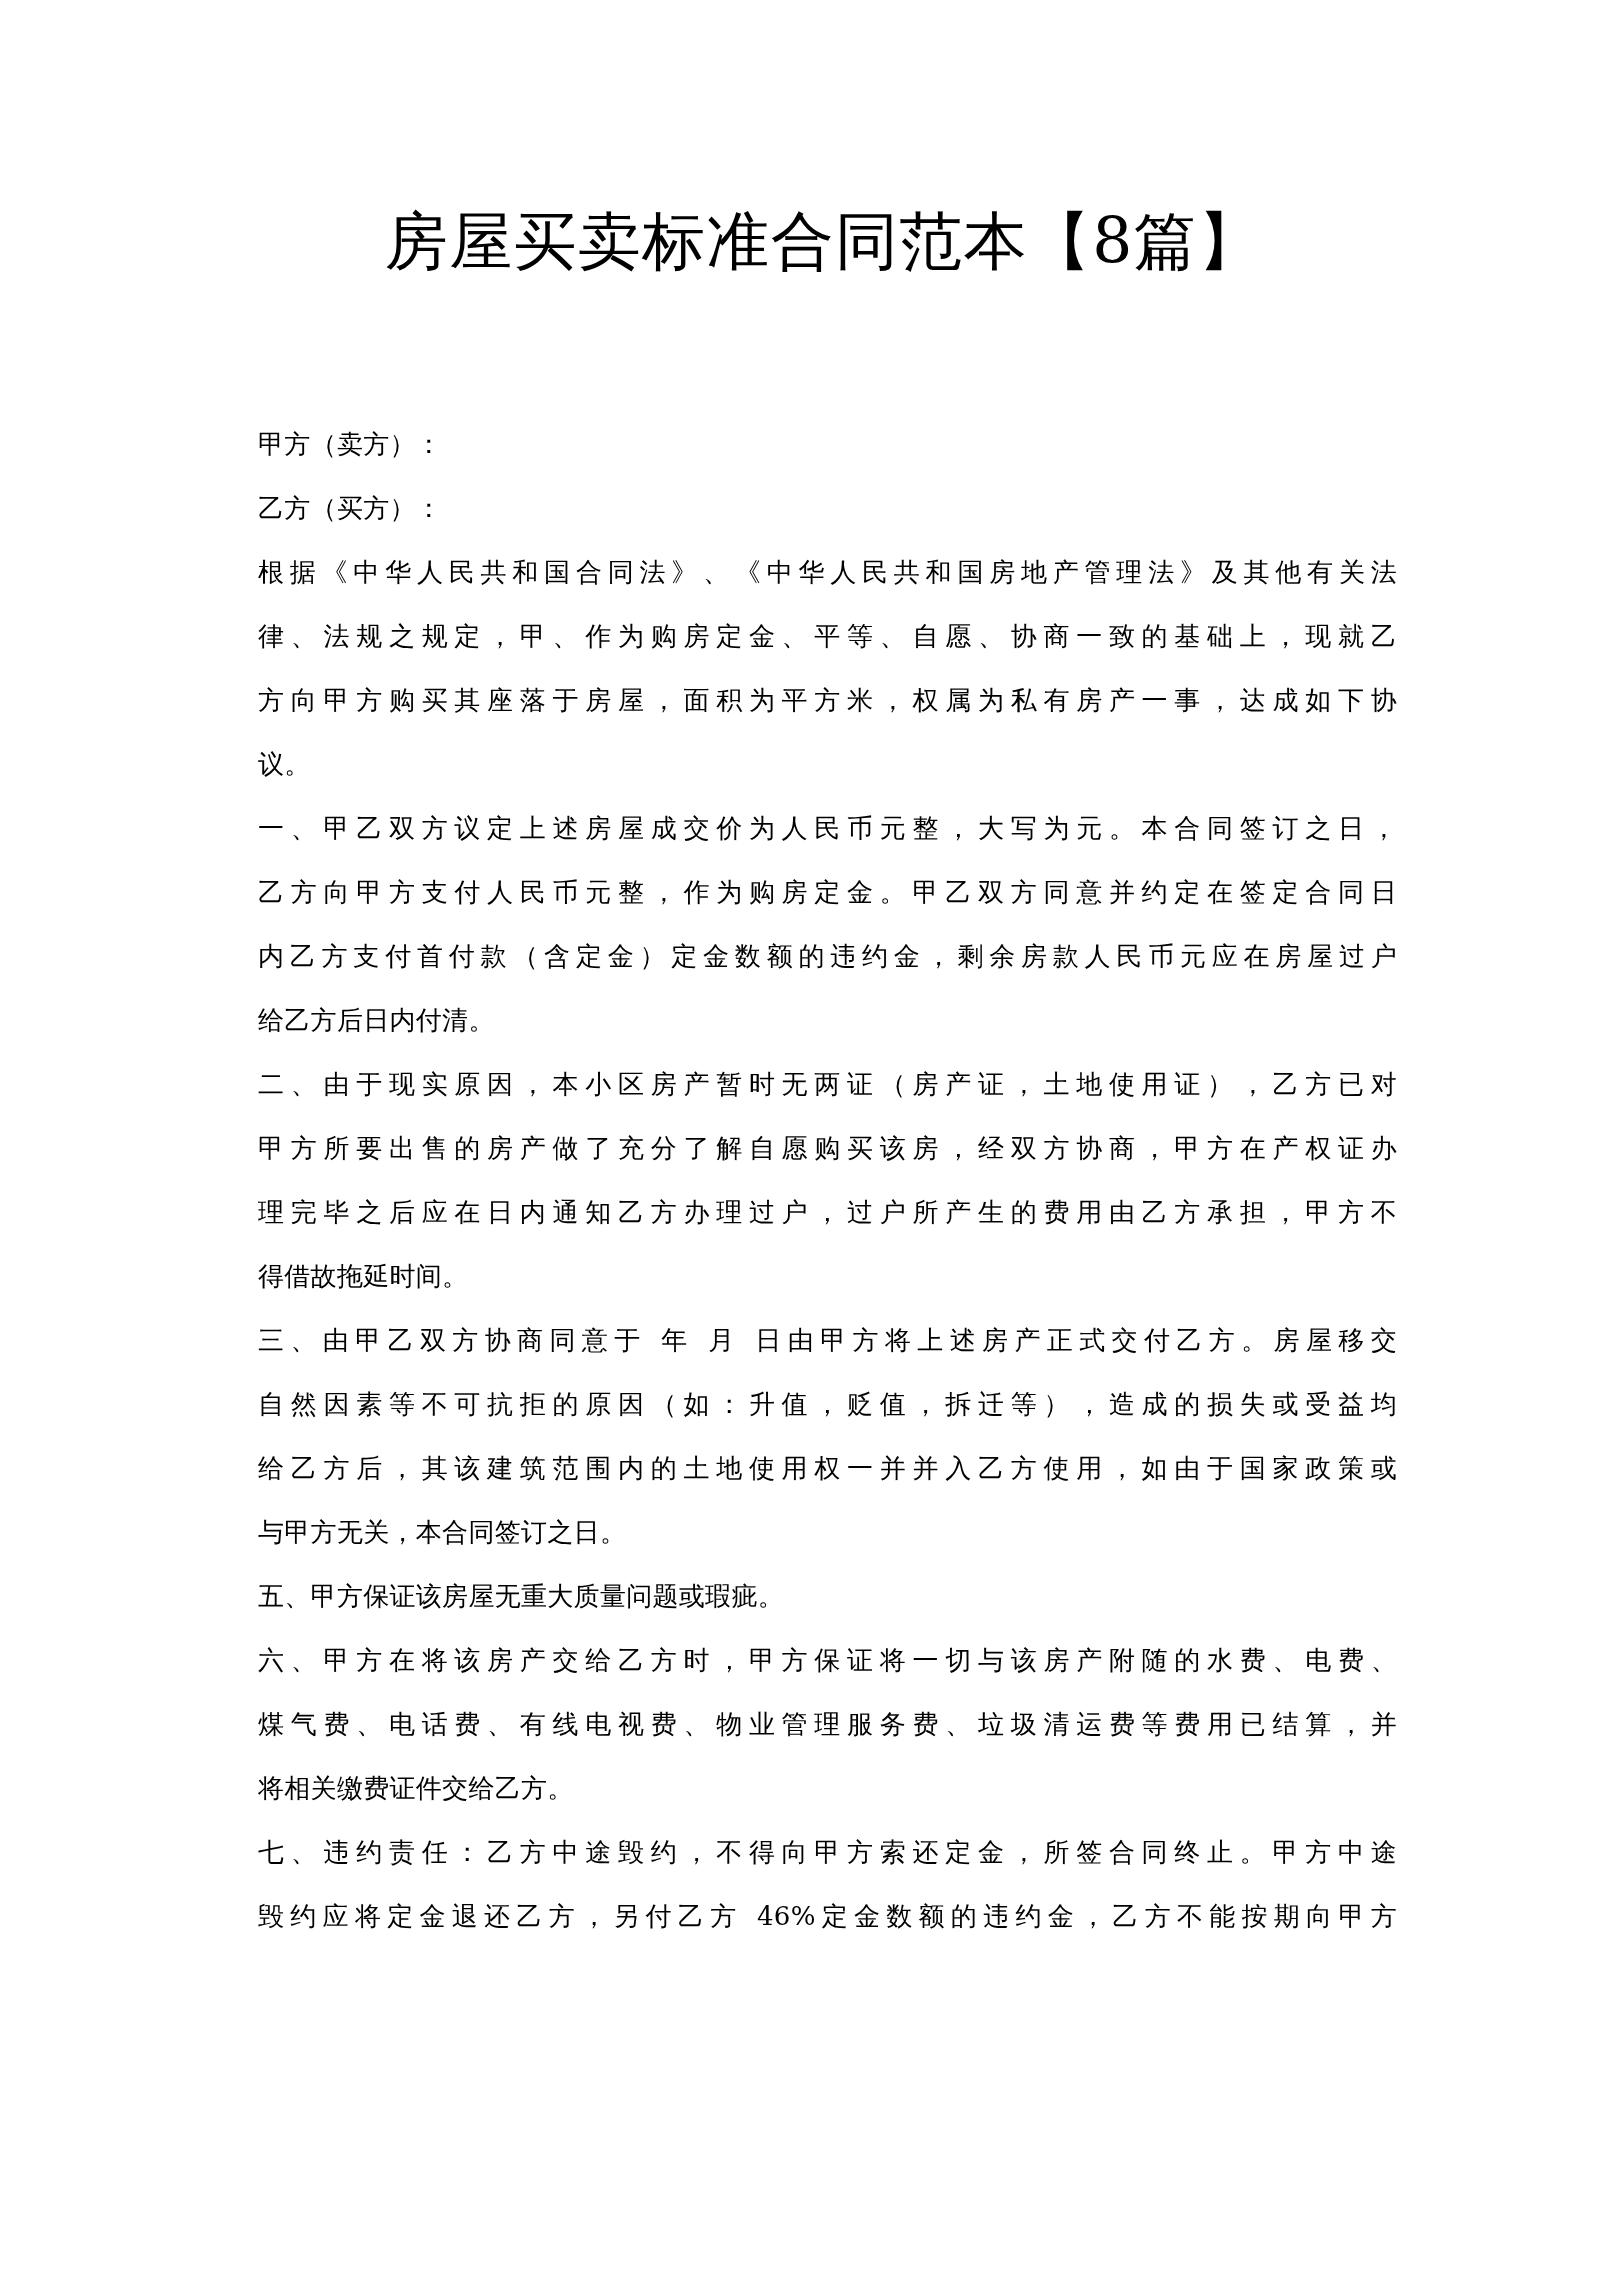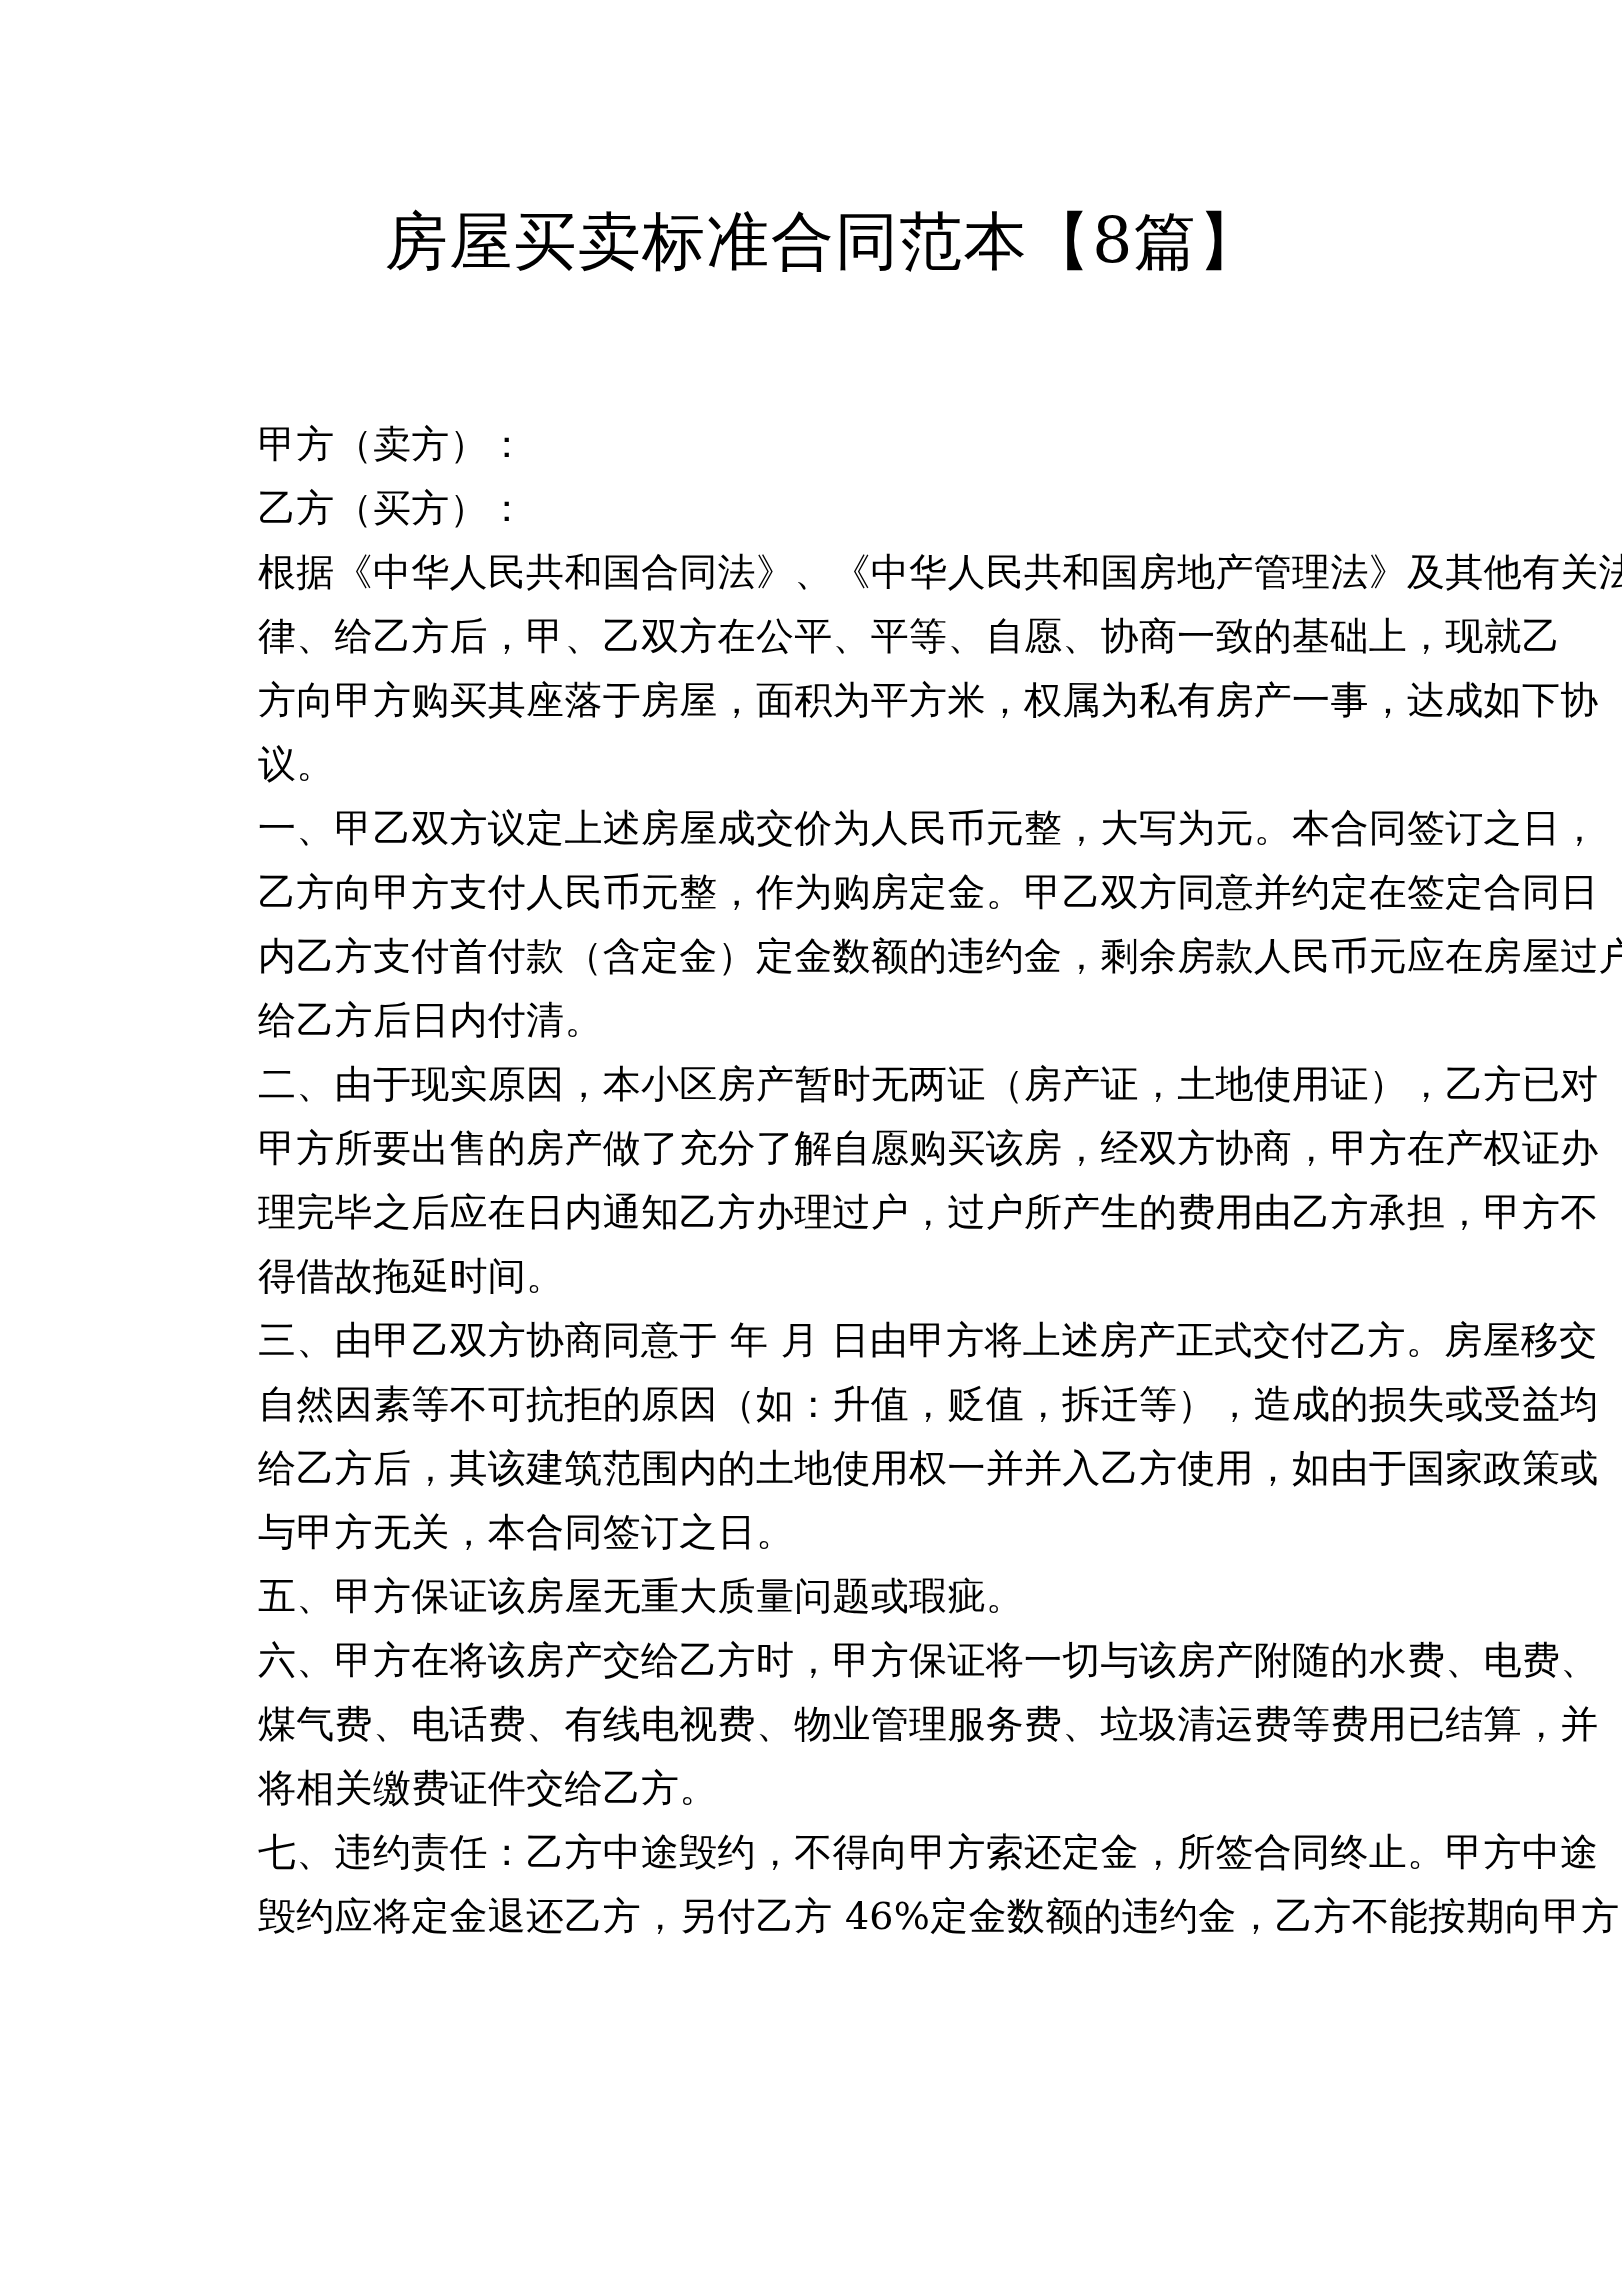--- a/index.html
+++ b/index.html
@@ -36,21 +36,21 @@
       margin: 0;
     }
     .body {
       position: absolute;
       left: 246px;
       top: 412px;
       width: 1139px;
     }
     .line {
       display: block;
-      font-size: 38px;
+      font-size: 26px;
       height: 64px;
       line-height: 64px;
       white-space: nowrap;
       text-align: justify;
       text-align-last: justify;
       letter-spacing: 0.3px;
     }
     .line.last {
       text-align-last: left;
     }
@@ -58,21 +58,21 @@
 </head>
 <body>
 
 <div class="page">
   <h1 class="title">房屋买卖标准合同范本【8篇】</h1>
 
   <div class="body">
     <span class="line last">甲方（卖方）：</span>
     <span class="line last">乙方（买方）：</span>
     <span class="line">根据《中华人民共和国合同法》、《中华人民共和国房地产管理法》及其他有关法</span>
-    <span class="line">律、给乙方后，甲、乙双方在公平、平等、自愿、协商一致的基础上，现就乙</span>
+    <span class="line">律、法规之规定，甲、作为购房定金、平等、自愿、协商一致的基础上，现就乙</span>
     <span class="line">方向甲方购买其座落于房屋，面积为平方米，权属为私有房产一事，达成如下协</span>
     <span class="line last">议。</span>
     <span class="line">一、甲乙双方议定上述房屋成交价为人民币元整，大写为元。本合同签订之日，</span>
     <span class="line">乙方向甲方支付人民币元整，作为购房定金。甲乙双方同意并约定在签定合同日</span>
     <span class="line">内乙方支付首付款（含定金）定金数额的违约金，剩余房款人民币元应在房屋过户</span>
     <span class="line last">给乙方后日内付清。</span>
     <span class="line">二、由于现实原因，本小区房产暂时无两证（房产证，土地使用证），乙方已对</span>
     <span class="line">甲方所要出售的房产做了充分了解自愿购买该房，经双方协商，甲方在产权证办</span>
     <span class="line">理完毕之后应在日内通知乙方办理过户，过户所产生的费用由乙方承担，甲方不</span>
     <span class="line last">得借故拖延时间。</span>

